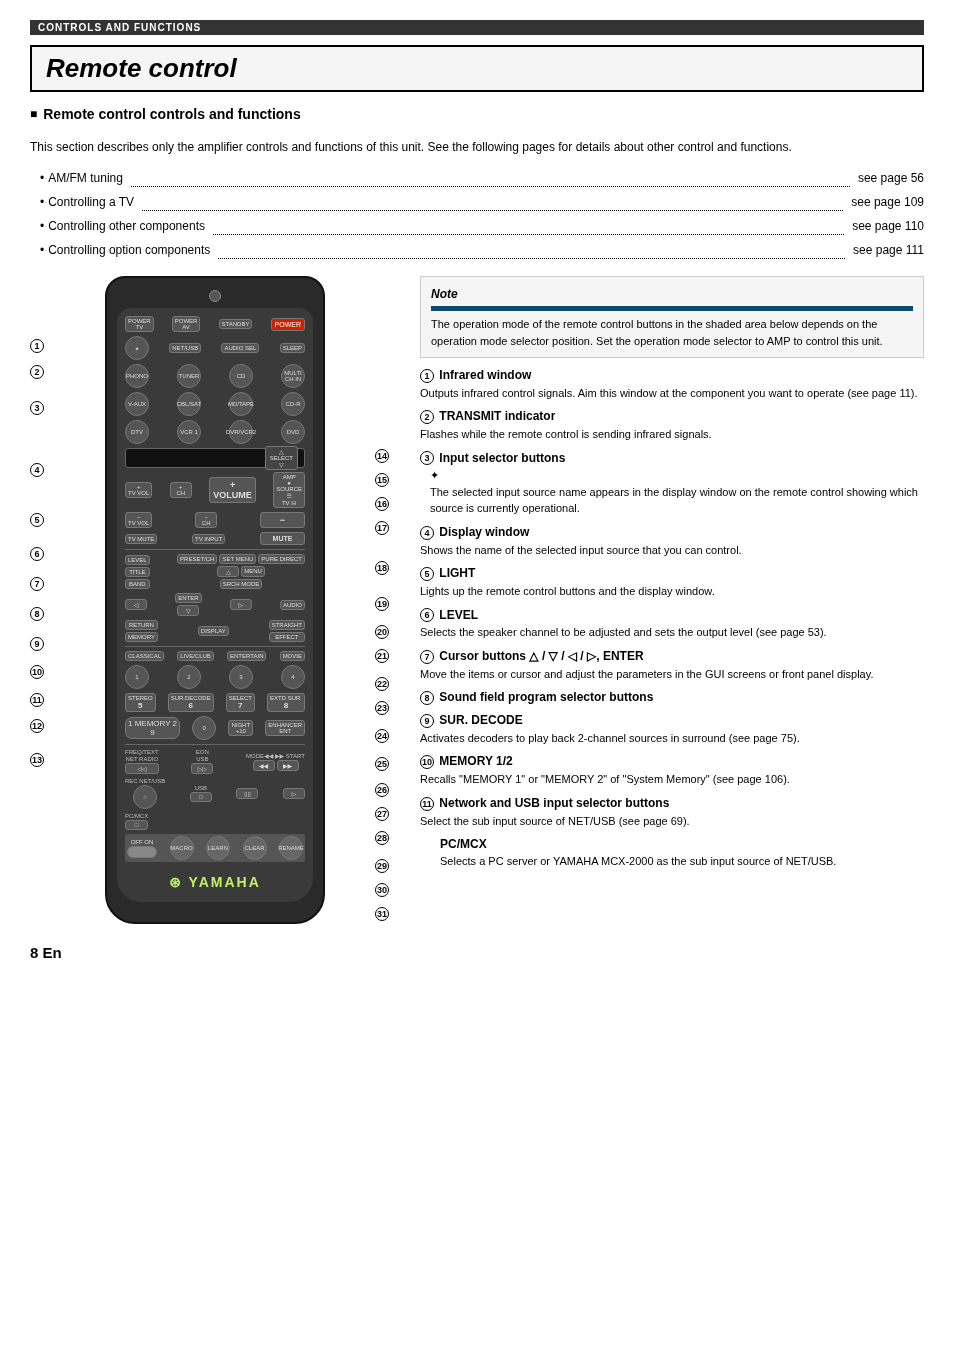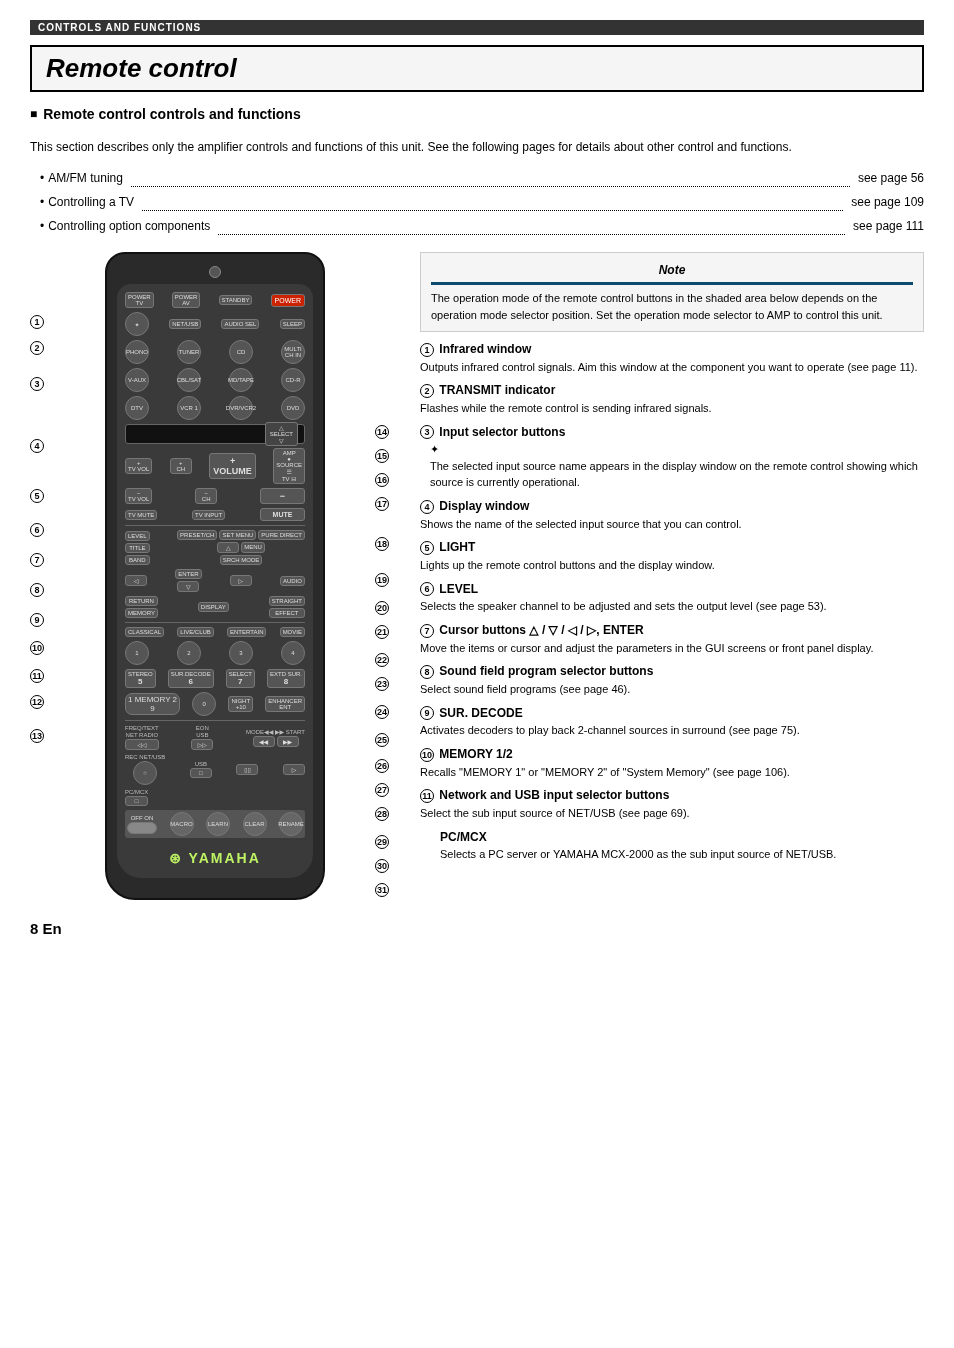--- a/index.html
+++ b/index.html
@@ -154,24 +154,23 @@
       border: 1px solid #ccc;
       padding: 8px 10px;
       margin-bottom: 10px;
       font-size: 11px;
       line-height: 1.5;
     }
     .note-box .note-title {
       font-style: italic;
       font-weight: bold;
       font-size: 12px;
-      border-bottom: 3px solid #0c4a6e;
+      border-bottom: 5px solid #0c4a6e;
       margin-bottom: 5px;
       padding-bottom: 3px;
-      text-align: center;
     }
     .func-item {
       margin-bottom: 8px;
     }
     .func-item .func-title {
       font-weight: bold;
       font-size: 12px;
       display: inline;
     }
     .func-item .func-desc {
@@ -262,20 +261,25 @@
       <span>AM/FM tuning</span>
       <span class="dots"></span>
       <span>see page 56</span>
     </li>
     <li>
       <span>Controlling a TV</span>
       <span class="dots"></span>
       <span>see page 109</span>
     </li>
     <li>
+      <span>Controlling other components</span>
+      <span class="dots"></span>
+      <span>see page 110</span>
+    </li>
+    <li>
       <span>Controlling option components</span>
       <span class="dots"></span>
       <span>see page 111</span>
     </li>
   </ul>
 
   
   <div class="main-content">
 
     <div class="left-col">
@@ -638,21 +642,20 @@
 
       <div class="func-item">
         <span class="circle-num">7</span>
         <span class="func-title"> Cursor buttons △ / ▽ / ◁ / ▷, ENTER</span>
         <div class="func-desc">Move the items or cursor and adjust the parameters in the GUI screens or front panel display.</div>
       </div>
 
       <div class="func-item">
         <span class="circle-num">8</span>
         <span class="func-title"> Sound field program selector buttons</span>
-        <div class="func-desc">Select sound field programs (see page 46).</div>
       </div>
 
       <div class="func-item">
         <span class="circle-num">9</span>
         <span class="func-title"> SUR. DECODE</span>
         <div class="func-desc">Activates decoders to play back 2-channel sources in surround (see page 75).</div>
       </div>
 
       <div class="func-item">
         <span class="circle-num">10</span>

